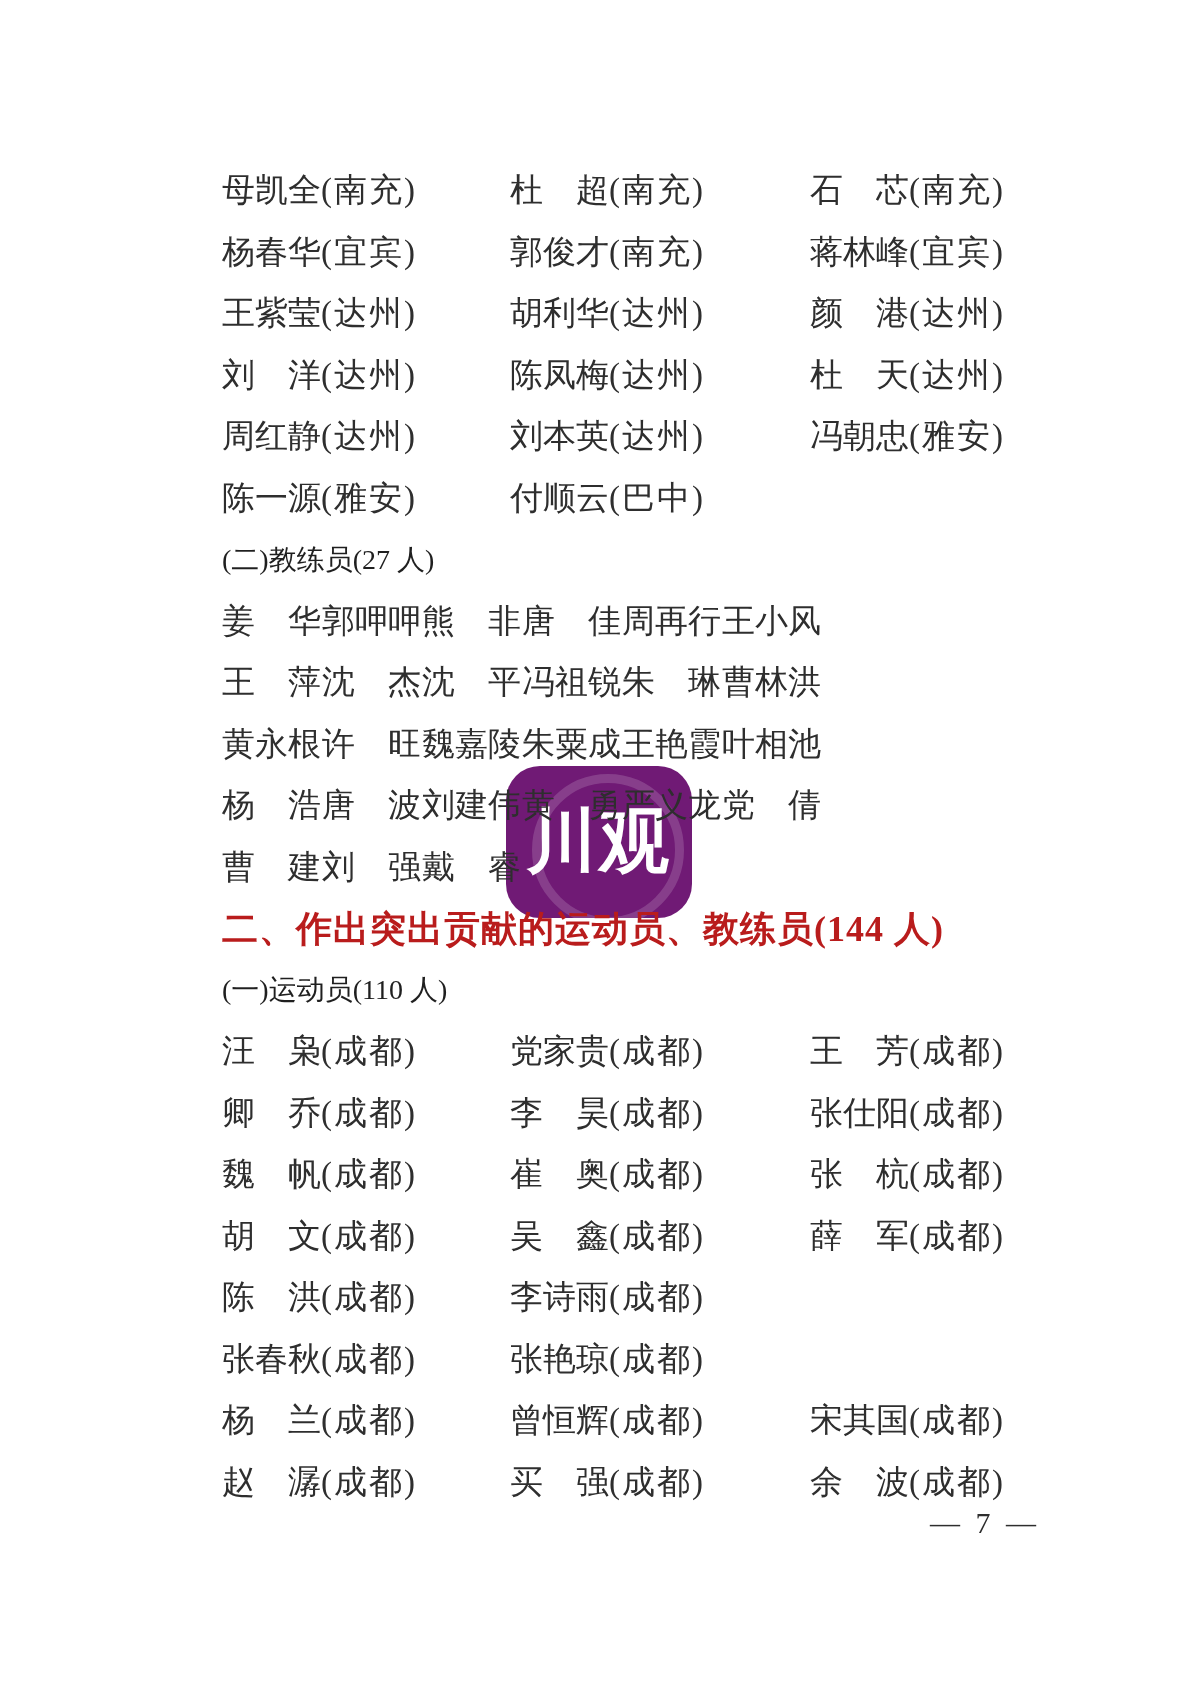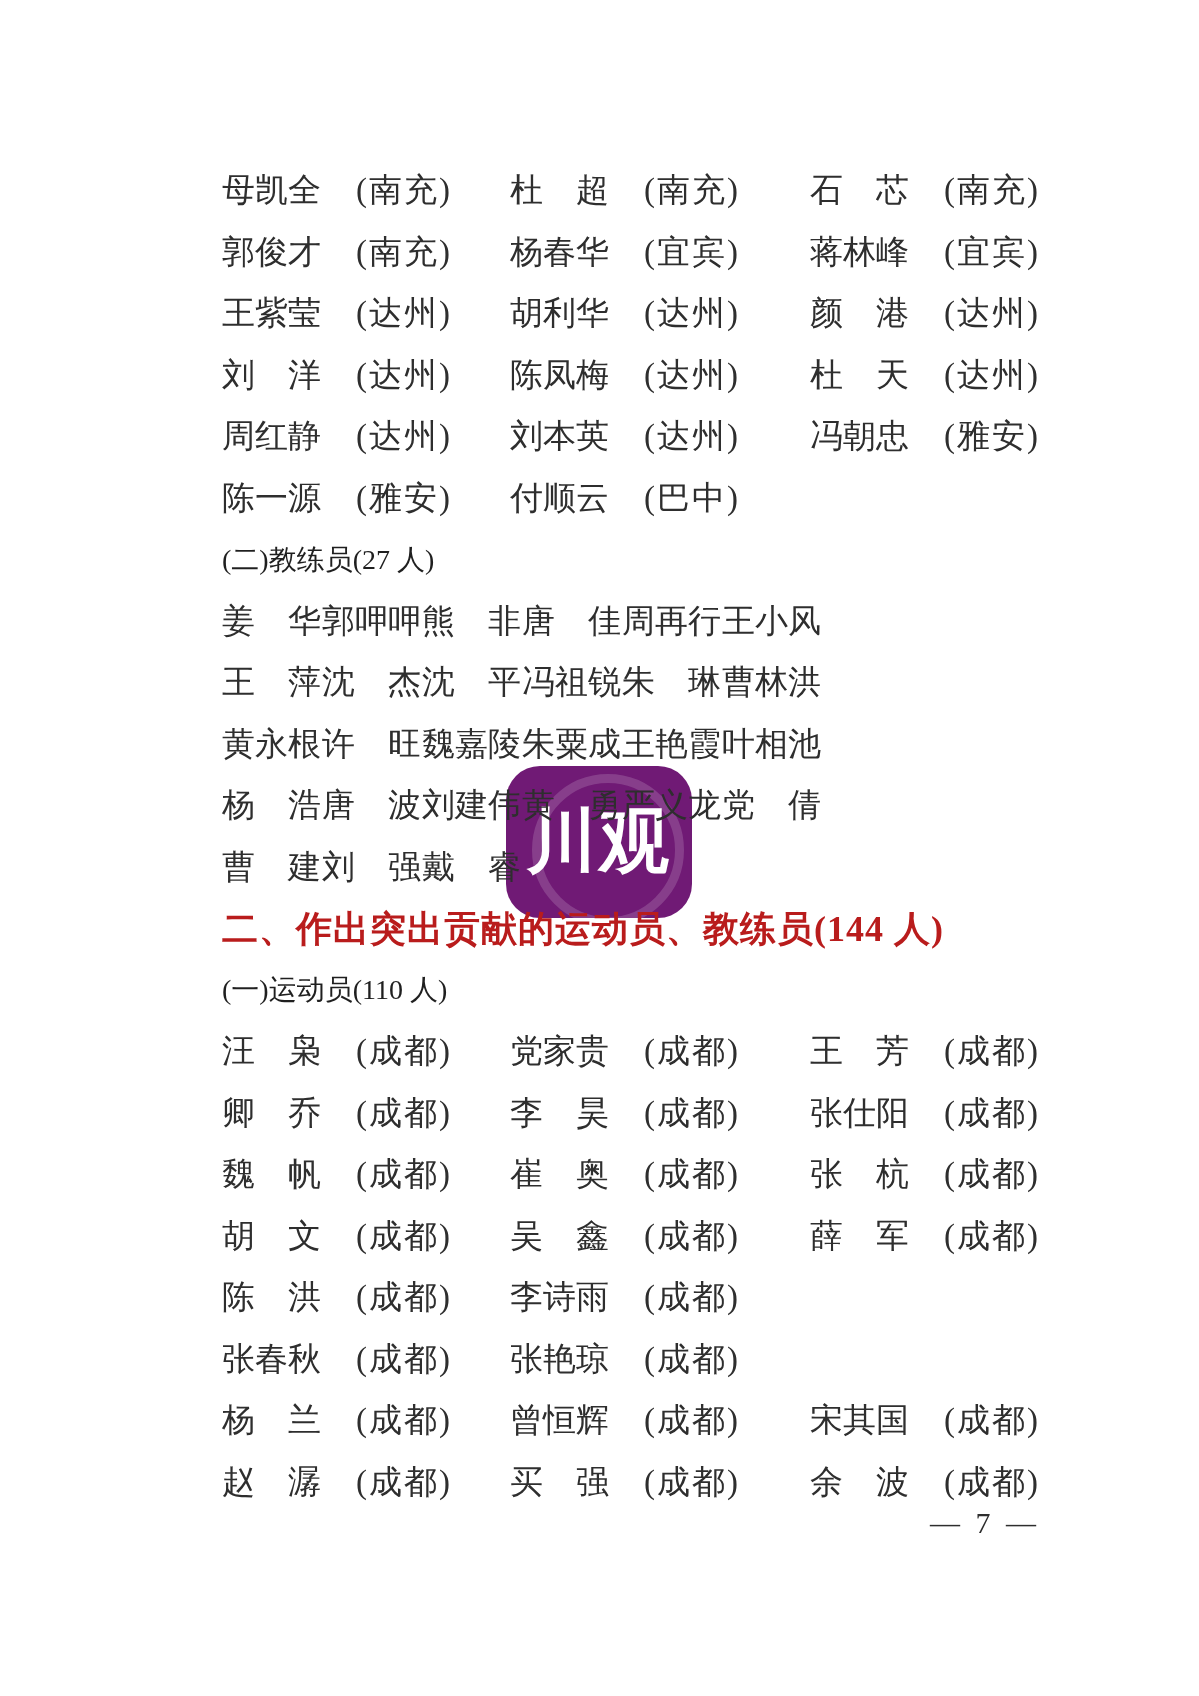--- a/index.html
+++ b/index.html
@@ -52,21 +52,21 @@
     grid-template-columns:repeat(6,100px);
     height:61.5px;
     align-items:center;
   }
   .cell{
     font-size:33px;
     line-height:1;
     white-space:pre;
     color:#2e2e2e;
   }
-  .cell .city{letter-spacing:2px;margin-left:35px;}
+  .cell .city{letter-spacing:2px;}
 
   .h2row{
     height:61.5px;
     display:flex;align-items:center;
     font-size:28px;line-height:1;
     color:#1f1f1f;
     font-style:normal;
     white-space:pre;
   }
   .h1row{
@@ -103,22 +103,22 @@
 
   <div class="content">
 
     <div>
         <div class="row3">
           <div class="cell"><span class="nm">母凯全</span><span class="city">(南充)</span></div>
           <div class="cell"><span class="nm">杜　超</span><span class="city">(南充)</span></div>
           <div class="cell"><span class="nm">石　芯</span><span class="city">(南充)</span></div>
         </div>
         <div class="row3">
+          <div class="cell"><span class="nm">杨春华</span><span class="city">(宜宾)</span></div>
           <div class="cell"><span class="nm">郭俊才</span><span class="city">(南充)</span></div>
-          <div class="cell"><span class="nm">杨春华</span><span class="city">(宜宾)</span></div>
           <div class="cell"><span class="nm">蒋林峰</span><span class="city">(宜宾)</span></div>
         </div>
         <div class="row3">
           <div class="cell"><span class="nm">王紫莹</span><span class="city">(达州)</span></div>
           <div class="cell"><span class="nm">胡利华</span><span class="city">(达州)</span></div>
           <div class="cell"><span class="nm">颜　港</span><span class="city">(达州)</span></div>
         </div>
         <div class="row3">
           <div class="cell"><span class="nm">刘　洋</span><span class="city">(达州)</span></div>
           <div class="cell"><span class="nm">陈凤梅</span><span class="city">(达州)</span></div>

